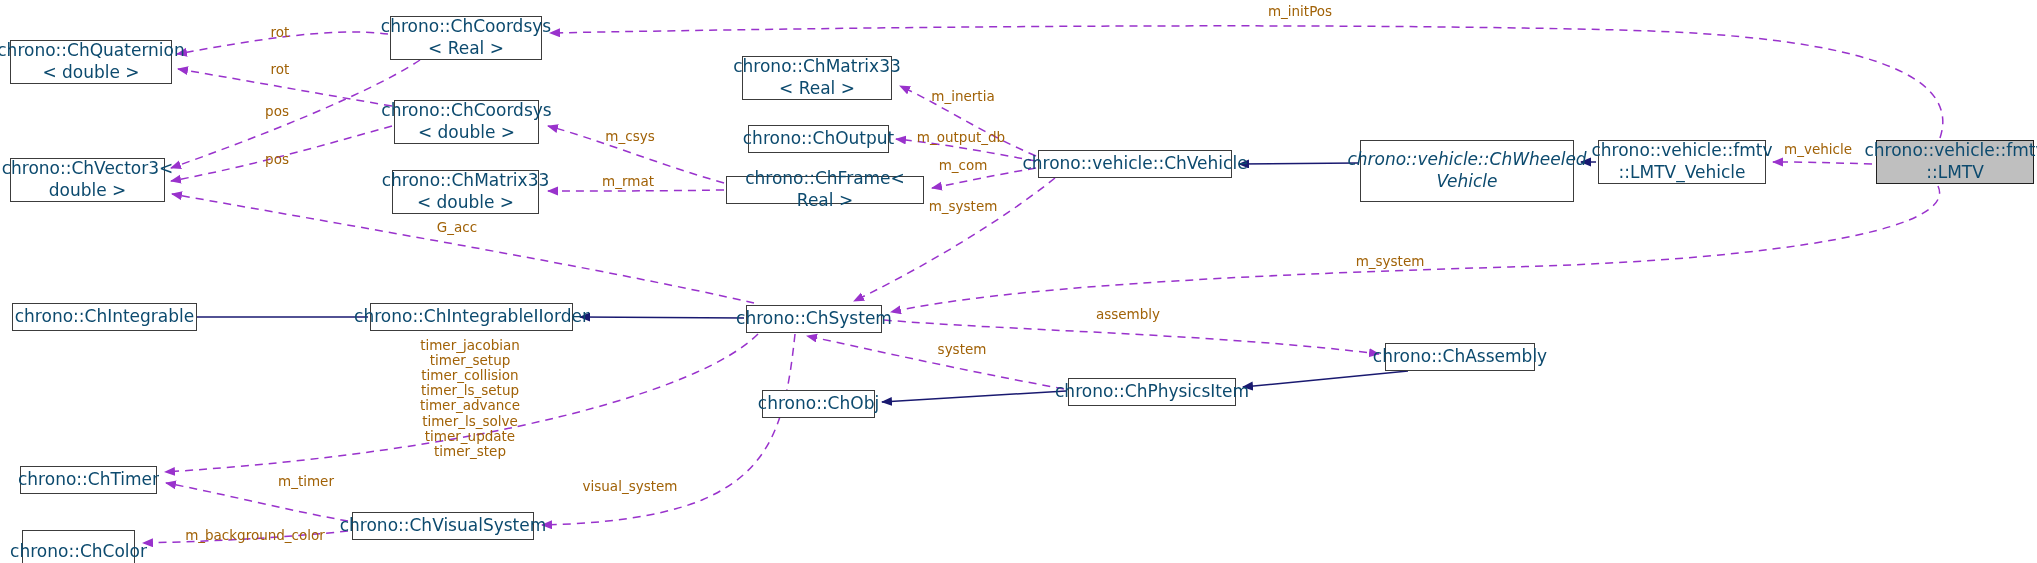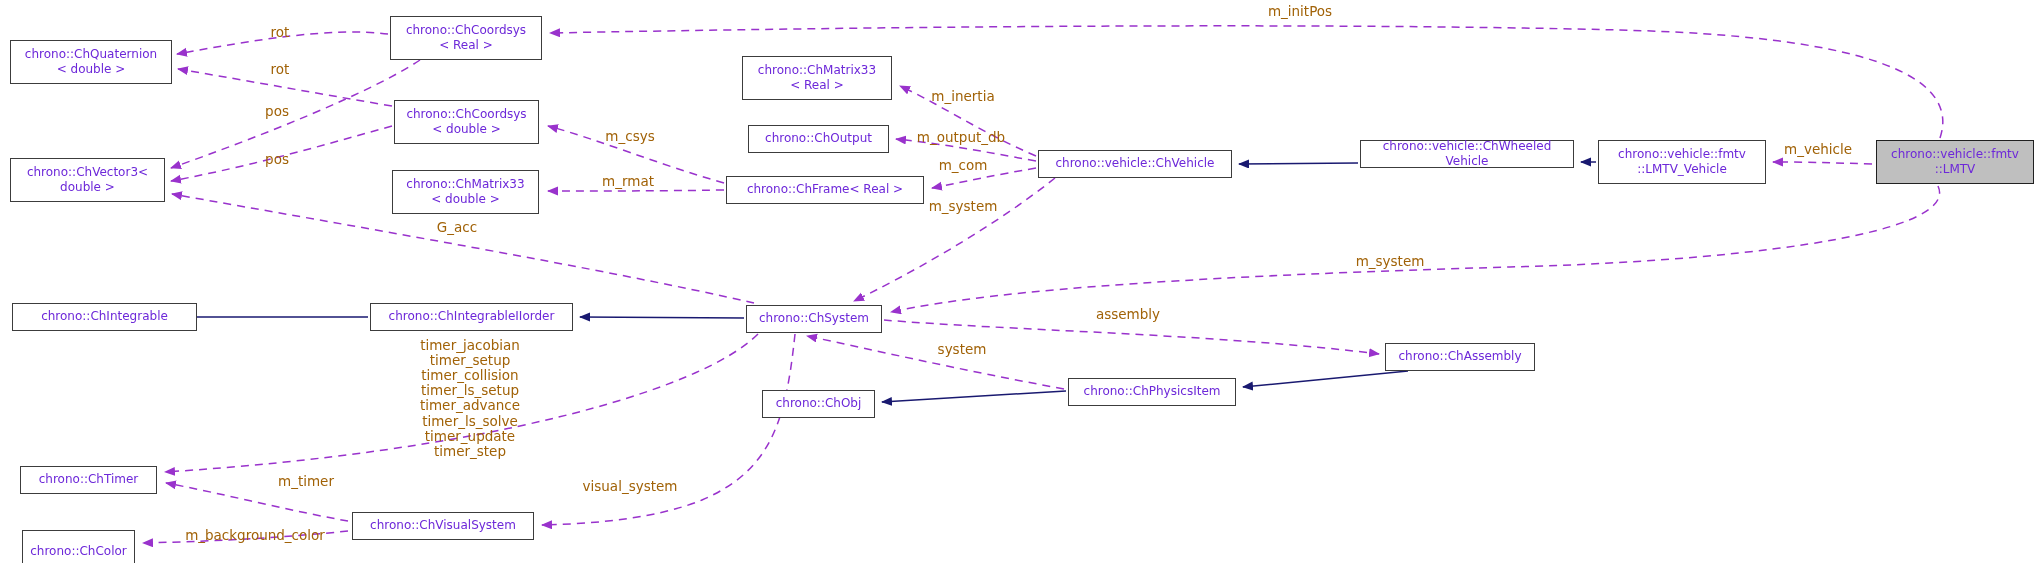--- a/index.html
+++ b/index.html
@@ -3,23 +3,23 @@
 <meta charset="utf-8">
 <style>
   html,body { margin:0; padding:0; background:#ffffff; }
   .canvas {
     position:relative; width:2037px; height:563px; background:#ffffff; overflow:hidden;
     font-family:"DejaVu Sans","Liberation Sans",sans-serif;
   }
   .edges { position:absolute; left:0; top:0; }
   .node {
     position:absolute; box-sizing:border-box;
-    border:1.4px solid #3c3c3c; background:#ffffff; color:#6d28d9;
+    border:1.4px solid #3c3c3c; background:#ffffff; color:#0c4a6e;
     display:flex; align-items:center; justify-content:center;
-    text-align:center; font-size:12px; line-height:1.28; white-space:pre-line;
+    text-align:center; font-size:17px; line-height:1.28; white-space:pre-line;
     cursor:pointer;
   }
   .node.highlight { background:#bfbfbf; border-color:#202020; }
   .elabel {
     position:absolute; transform:translate(-50%,-50%);
     font-size:13.5px; color:#a16207; white-space:pre-line; text-align:center; line-height:1.12;
   }
 </style>
 </head>
 <body>
@@ -77,21 +77,21 @@
 &lt; Real &gt;</div>
   <div class="node" style="left:394px; top:100px; width:145px; height:44px;">chrono::ChCoordsys
 &lt; double &gt;</div>
   <div class="node" style="left:392px; top:170px; width:147px; height:44px;">chrono::ChMatrix33
 &lt; double &gt;</div>
   <div class="node" style="left:742px; top:56px;  width:150px; height:44px;">chrono::ChMatrix33
 &lt; Real &gt;</div>
   <div class="node" style="left:748px; top:125px; width:141px; height:28px;">chrono::ChOutput</div>
   <div class="node" style="left:1038px;top:150px; width:194px; height:28px;">chrono::vehicle::ChVehicle</div>
   <div class="node" style="left:726px; top:176px; width:198px; height:28px;">chrono::ChFrame&lt; Real &gt;</div>
-  <div class="node" style="left:1360px;top:140px; width:214px; height:28px;">chrono::vehicle::ChWheeled
+  <div class="node" style="left:1360px;top:140px; width:214px; height:62px;font-style:italic;">chrono::vehicle::ChWheeled
 Vehicle</div>
   <div class="node" style="left:1598px;top:140px; width:168px; height:44px;">chrono::vehicle::fmtv
 ::LMTV_Vehicle</div>
   <div class="node highlight" style="left:1876px;top:140px; width:158px; height:44px;">chrono::vehicle::fmtv
 ::LMTV</div>
   <div class="node" style="left:12px;  top:303px; width:185px; height:28px;">chrono::ChIntegrable</div>
   <div class="node" style="left:370px; top:303px; width:203px; height:28px;">chrono::ChIntegrableIIorder</div>
   <div class="node" style="left:746px; top:305px; width:136px; height:28px;">chrono::ChSystem</div>
   <div class="node" style="left:762px; top:390px; width:113px; height:28px;">chrono::ChObj</div>
   <div class="node" style="left:1068px;top:378px; width:168px; height:28px;">chrono::ChPhysicsItem</div>

